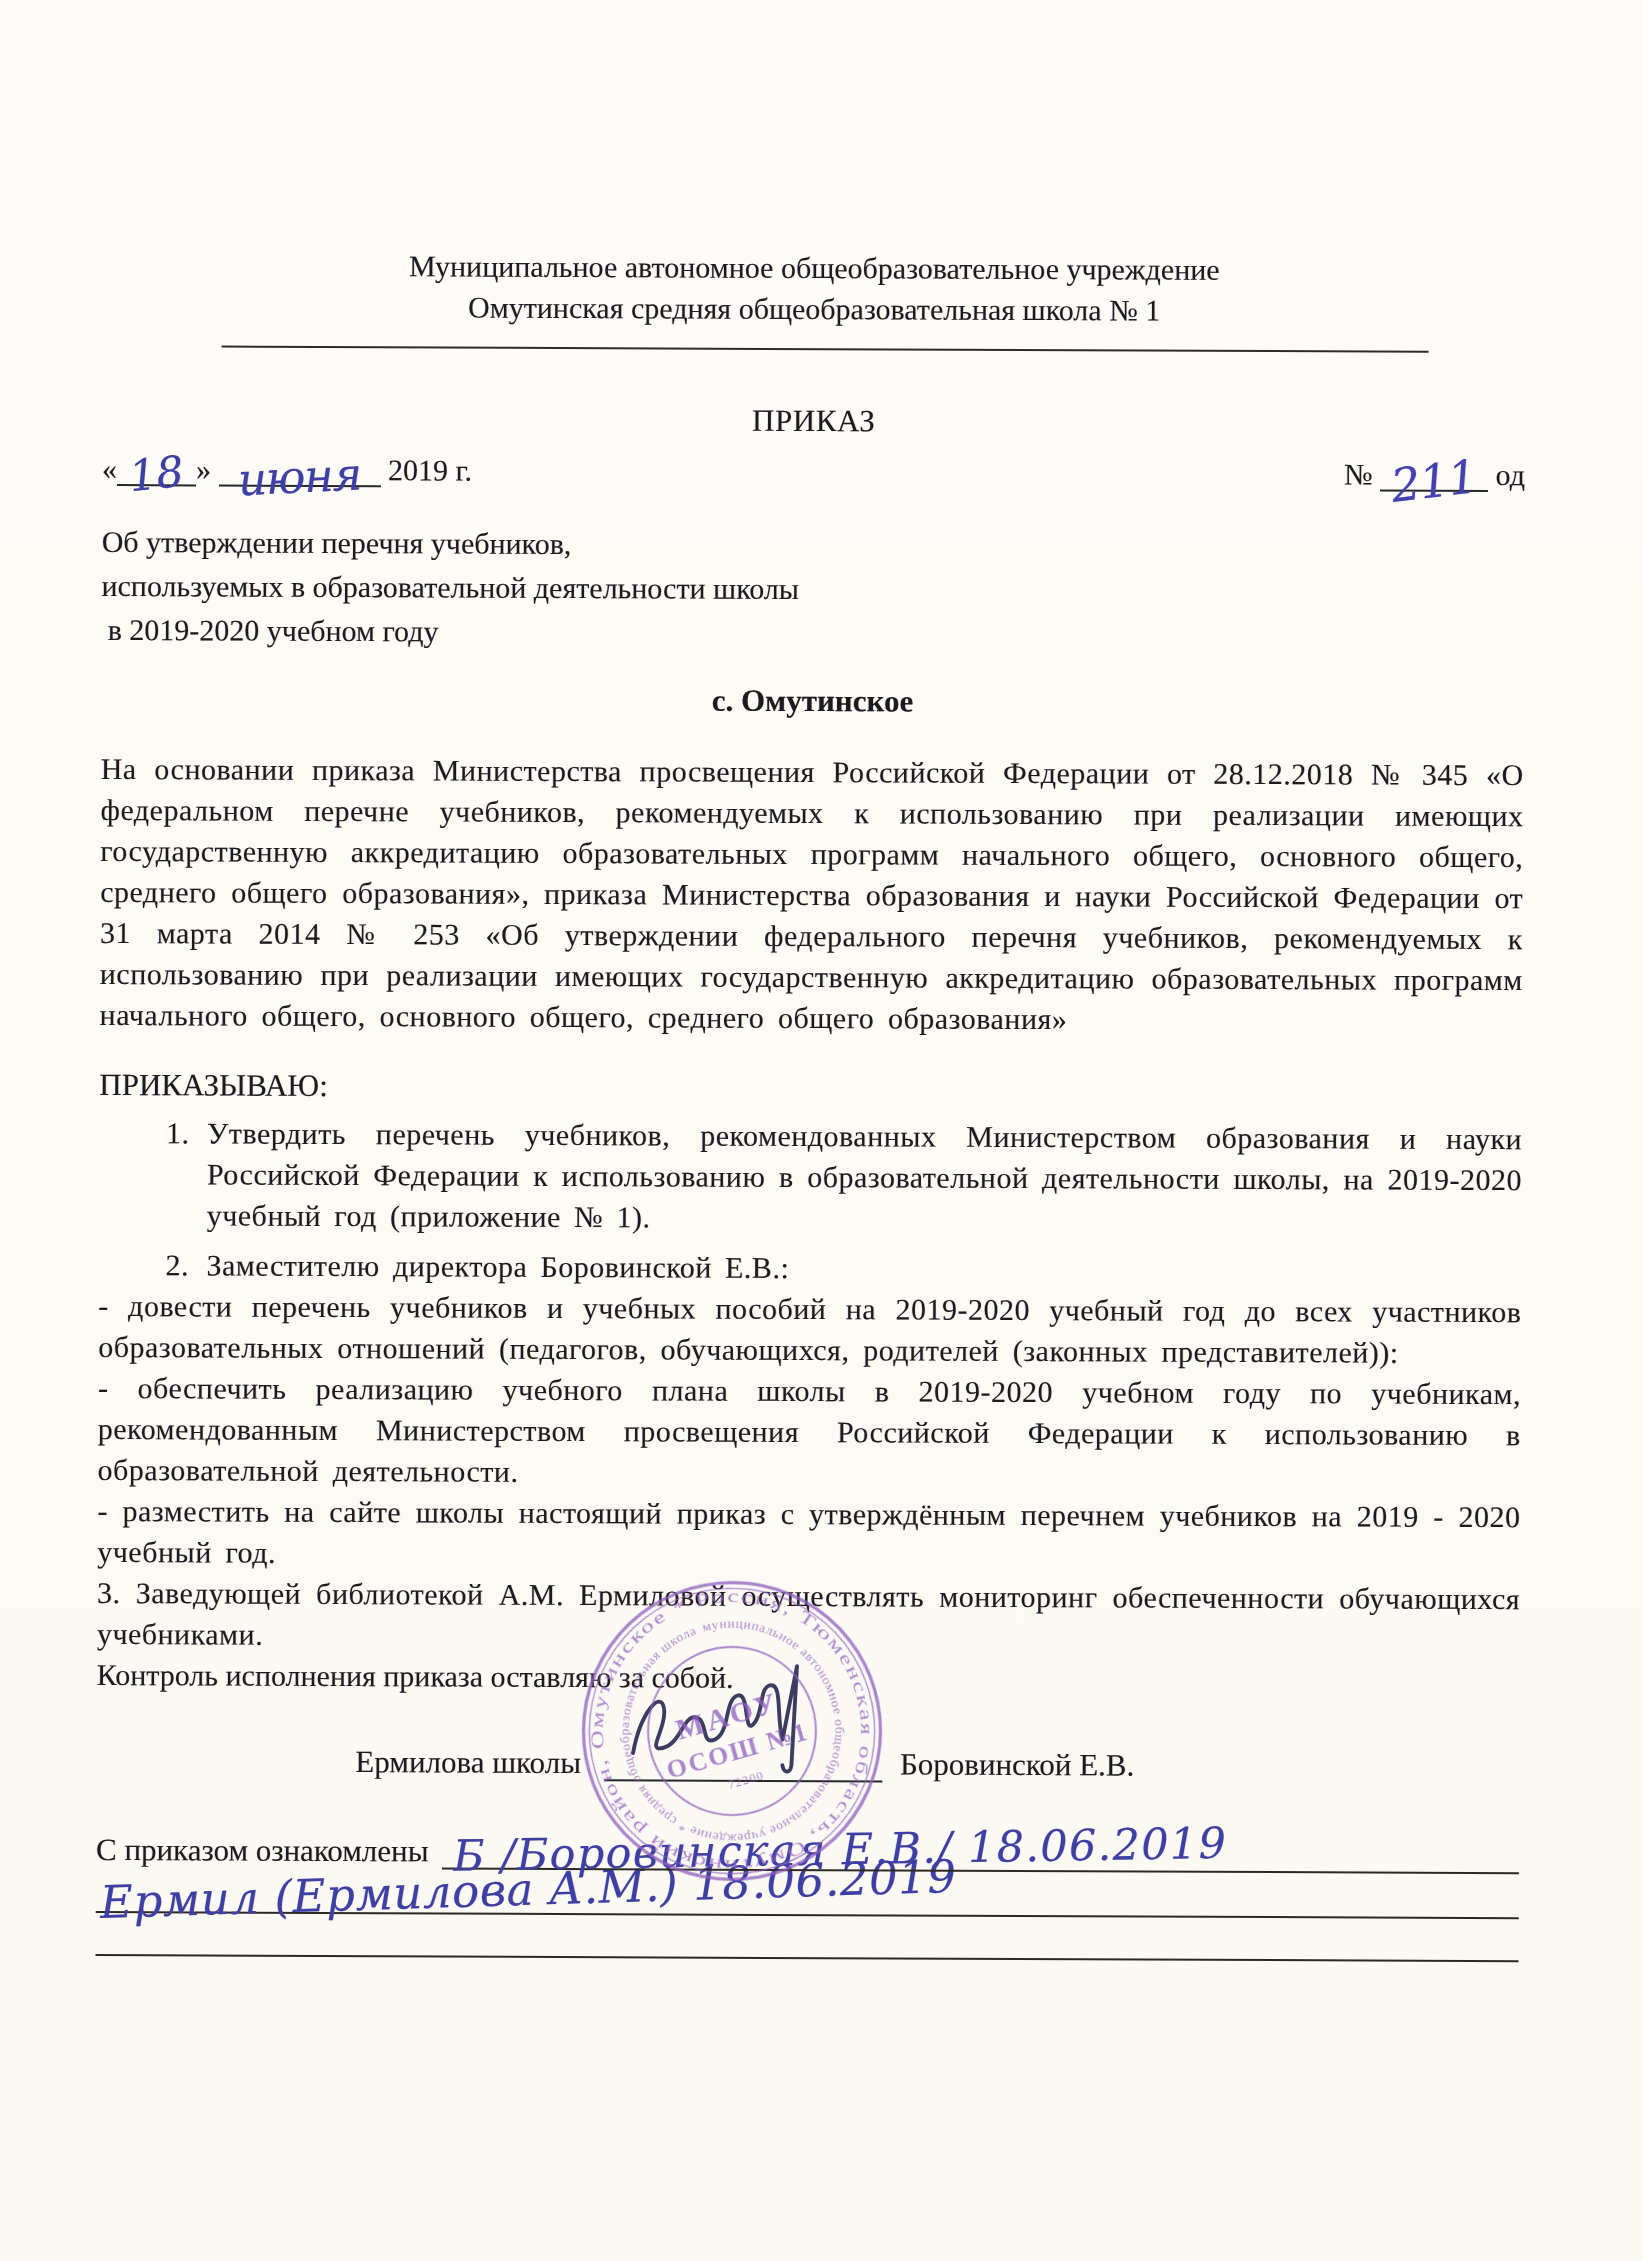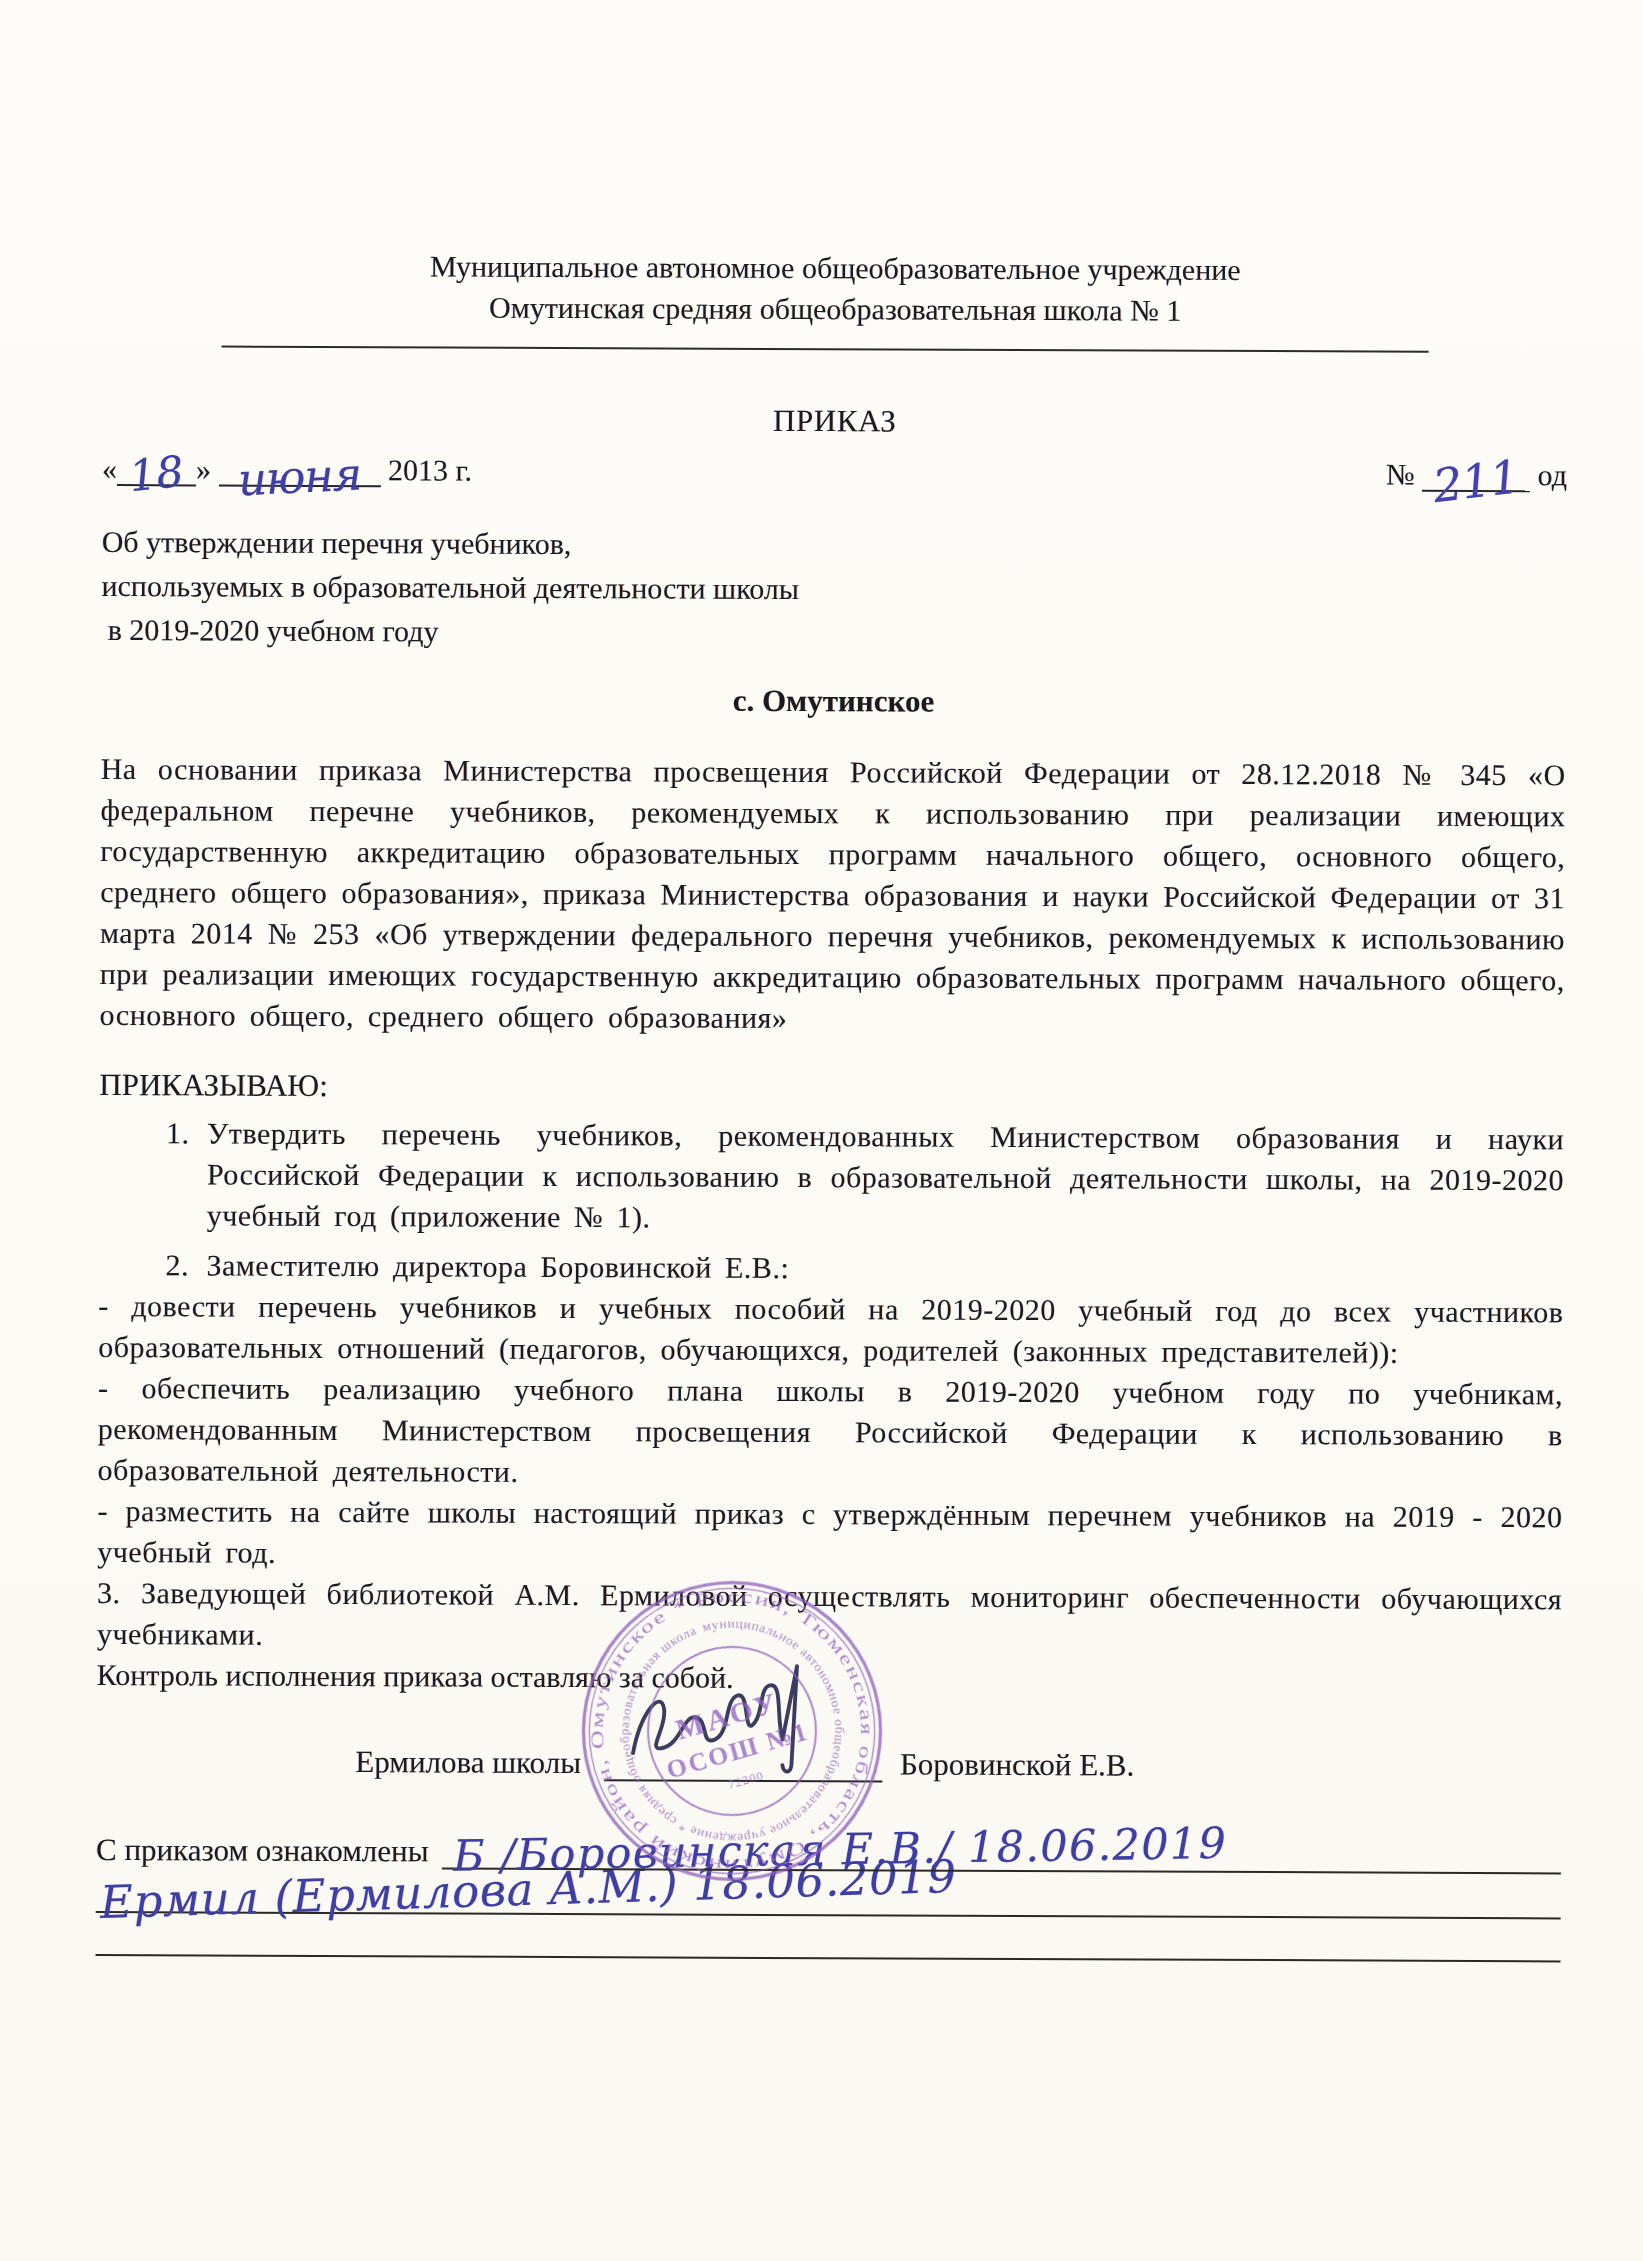--- a/index.html
+++ b/index.html
@@ -5,21 +5,21 @@
   html,body{margin:0;padding:0;background:#e8e6e0;}
   .page{
     position:relative;
     width:1644px;height:2261px;
     margin:0 auto;
     background:#fcfbf6;
     background-image:linear-gradient(180deg,#fdfcf8 0%,#fbfaf4 60%,#faf8f2 100%);
     font-family:"Liberation Serif","DejaVu Serif",serif;
     color:#1b1b1d;
     box-sizing:border-box;
-    padding:244px 76px 0 103px;
+    padding:244px 118px 0 103px;
     overflow:hidden;
   }
   .doc{ text-shadow:0.6px 0 rgba(185,60,35,.22), -0.6px 0 rgba(50,85,190,.18); transform:rotate(.25deg); transform-origin:top left;}
   .org-header{text-align:center;font-size:30px;line-height:41px;}
   .header-rule{margin:19.3px 0 0 119px;width:1207px;border-top:2.6px solid #2e2a28;}
   .doc-title{margin-top:53px;text-align:center;font-size:31px;letter-spacing:0.6px;}
   .date-row{margin-top:10.3px;display:flex;justify-content:space-between;align-items:flex-end;font-size:30px;}
   .blank{display:inline-block;border-bottom:2.6px solid #26262a;text-align:center;height:37px;vertical-align:bottom;}
   .blank-day{width:79px;}
   .blank-month{width:162px;}
@@ -62,21 +62,21 @@
     </div>
 
     <div class="header-rule"></div>
 
     <div class="doc-title">ПРИКАЗ</div>
 
     <div class="date-row">
       <div>
         <span>«</span><span class="blank blank-day"><span class="hand hand-day">18</span></span><span>»</span>
         <span class="blank blank-month"><span class="hand hand-month">июня</span></span>
-        <span>2013 г.</span>
+        <span>2019 г.</span>
       </div>
       <div>
         <span>№</span>
         <span class="blank blank-no"><span class="hand hand-no">211</span></span>
         <span>од</span>
       </div>
     </div>
 
     <div class="subject">
       <div>Об утверждении перечня учебников,</div>

